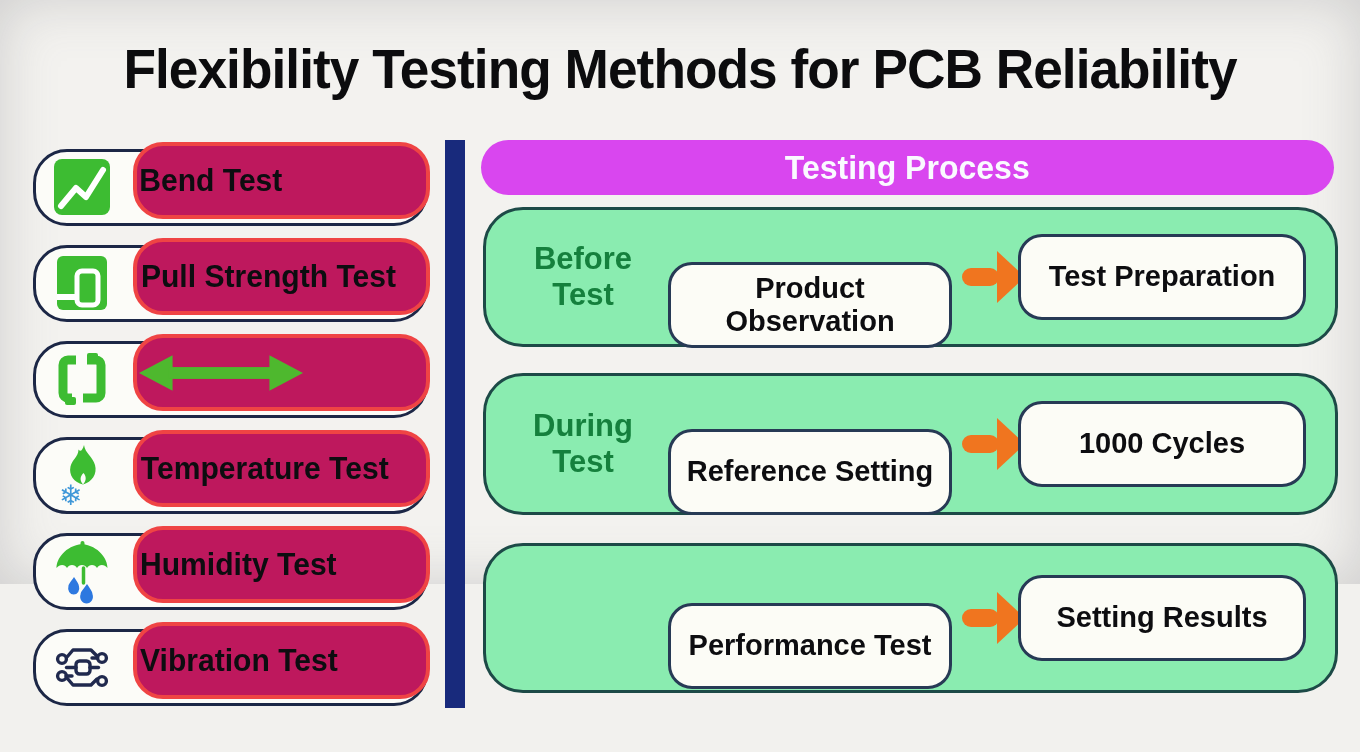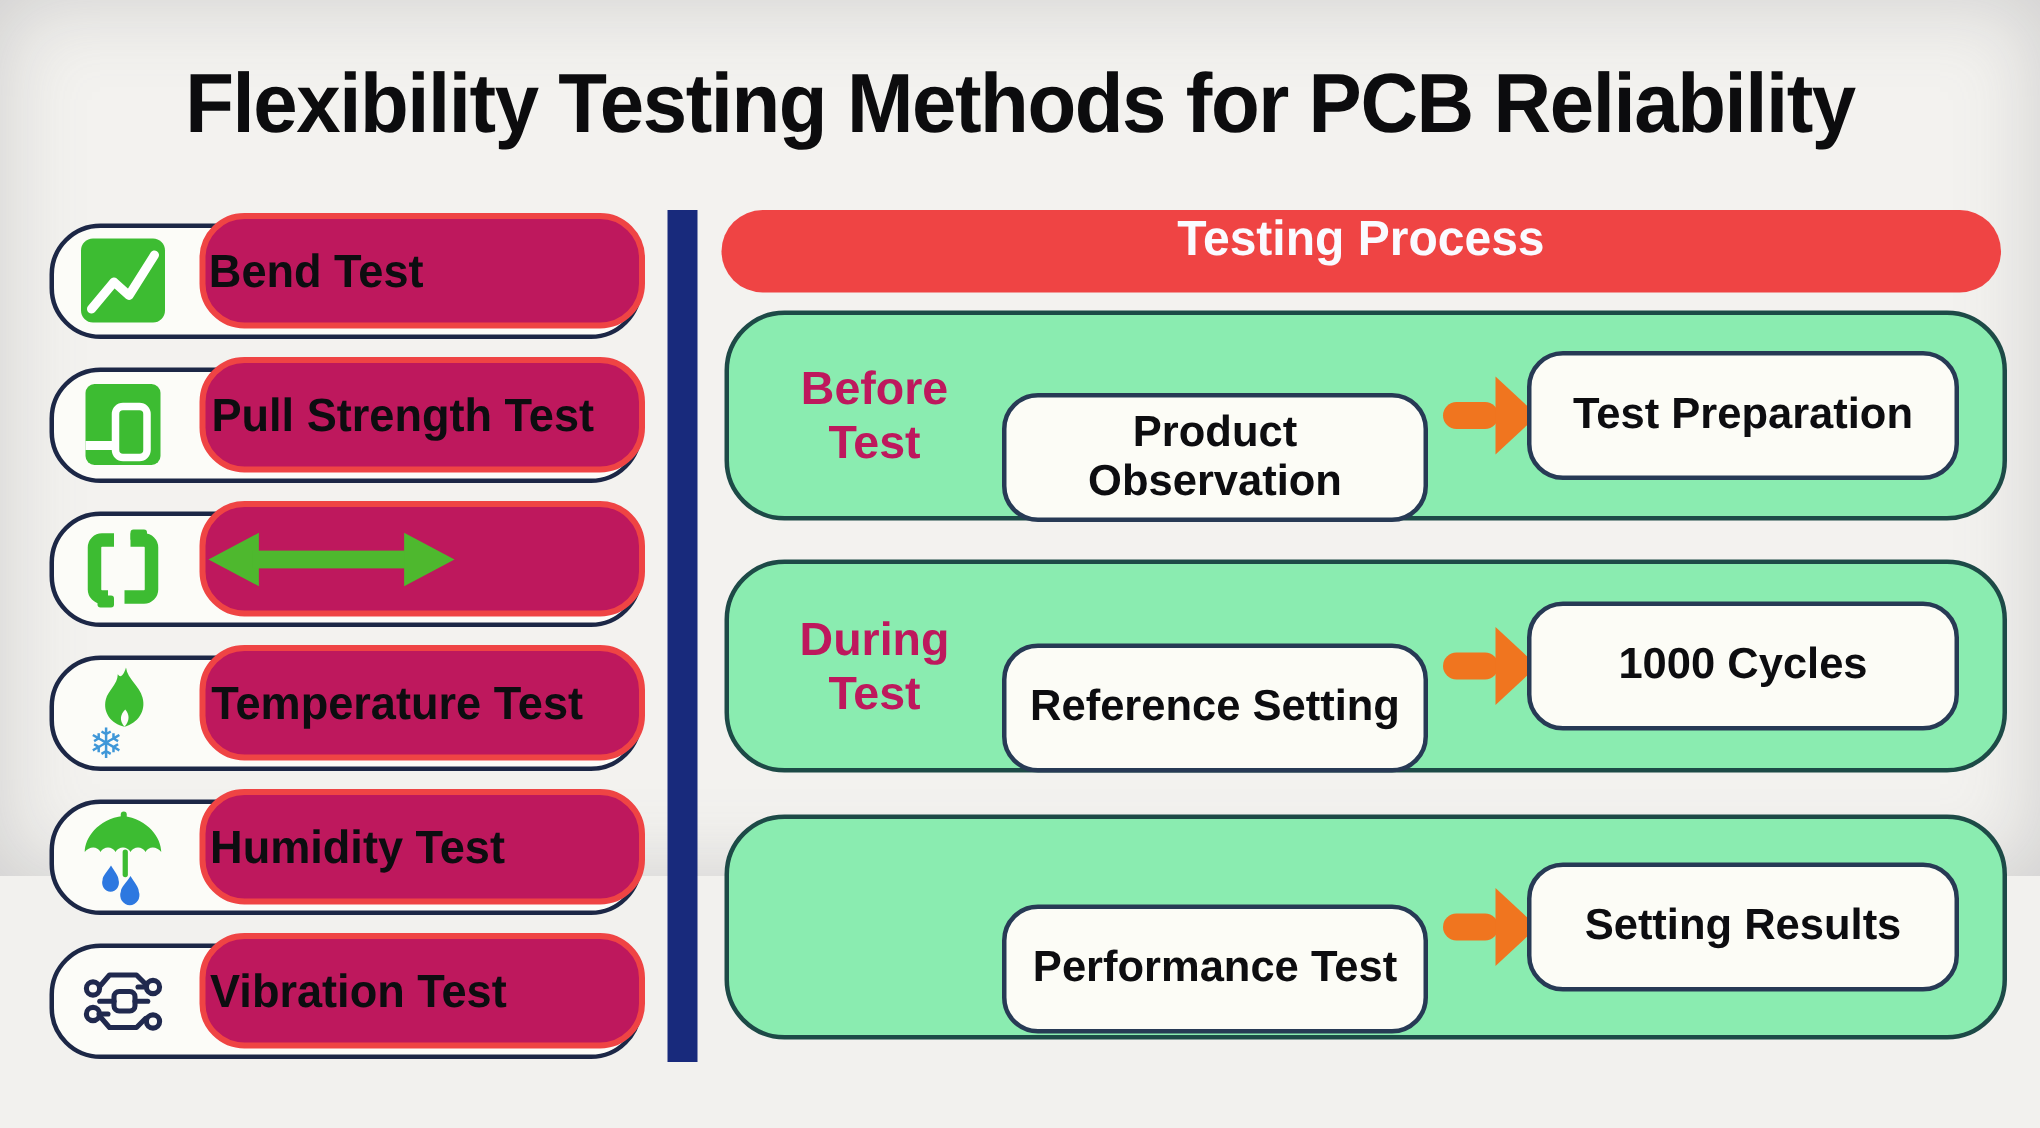--- a/index.html
+++ b/index.html
@@ -28,33 +28,33 @@
   .m-icon svg { width:100%; height:100%; }
   .dbl-arrow { width:168px; height:46px; }
 
   
   .divider { position:absolute; left:445px; top:140px; width:20px; height:568px;
              background:#182a7c; }
 
   
   .proc { position:absolute; left:481px; top:0; width:853px; height:752px; }
   .proc-header { position:absolute; left:0; top:140px; width:853px; height:55px;
-                 background:#ef4444; border-radius:28px;
-                 display:flex; justify-content:center; }
+                 background:#d946ef; border-radius:28px;
+                 display:flex; align-items:center; justify-content:center; }
   .proc-header span { color:#fafaff; font-size:33px; font-weight:bold; transform:scaleX(.97); }
 
   .p-row { position:absolute; left:2px; width:855px;
            background:#8aecb0; border:3px solid #1d4a47; border-radius:40px; }
   .p-row-0 { top:207px; height:140px; }
   .p-row-1 { top:373px; height:142px; }
   .p-row-2 { top:543px; height:150px; }
 
   .stage { position:absolute; left:14px; top:50%; transform:translateY(-50%);
            width:166px; text-align:center; font-size:31px; font-weight:bold;
-           color:#be185d; line-height:1.15; }
+           color:#15803d; line-height:1.15; }
   .step { position:absolute; top:50%; transform:translateY(-50%);
           background:#fcfcf6; border:3px solid #273a55; border-radius:24px;
           display:flex; align-items:center; justify-content:center; text-align:center;
           font-size:29px; font-weight:bold; color:#0d0d10; line-height:1.15;
           padding:4px 14px; }
   .step-1 { left:182px; width:284px; height:86px;margin-top:28px; }
   .step-2 { left:532px; width:288px; height:86px; }
   .p-arrow { position:absolute; left:474px; top:50%; transform:translateY(-50%);
              width:68px; height:58px; }
 </style>

